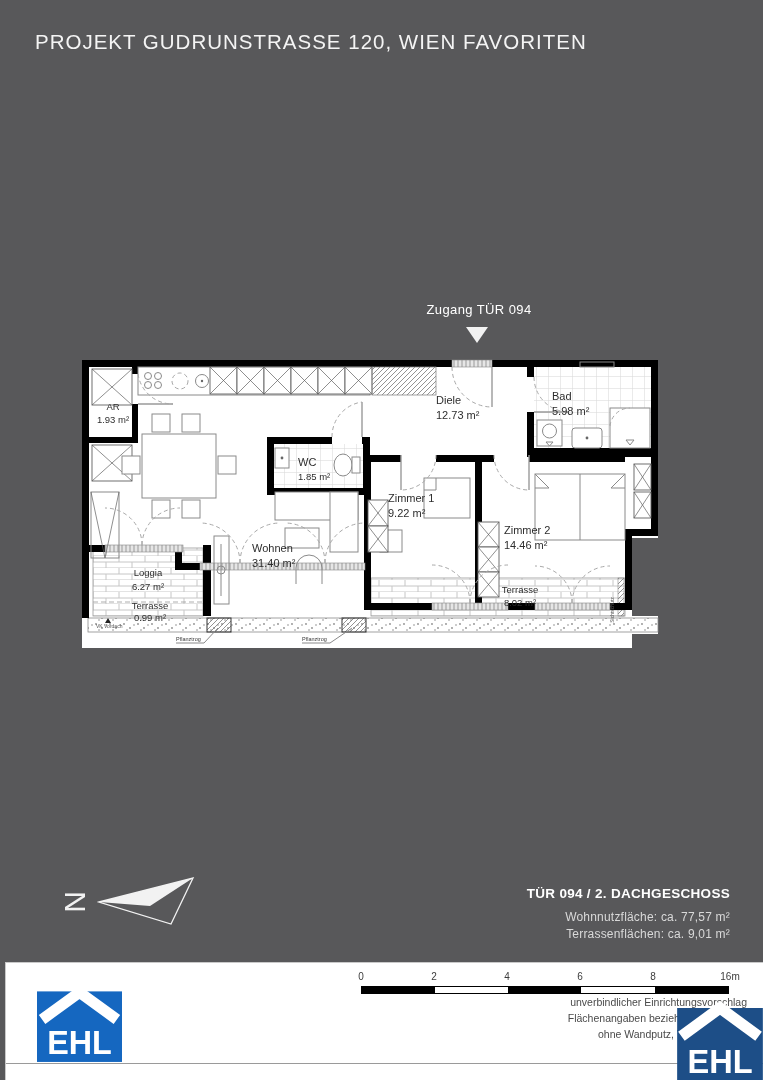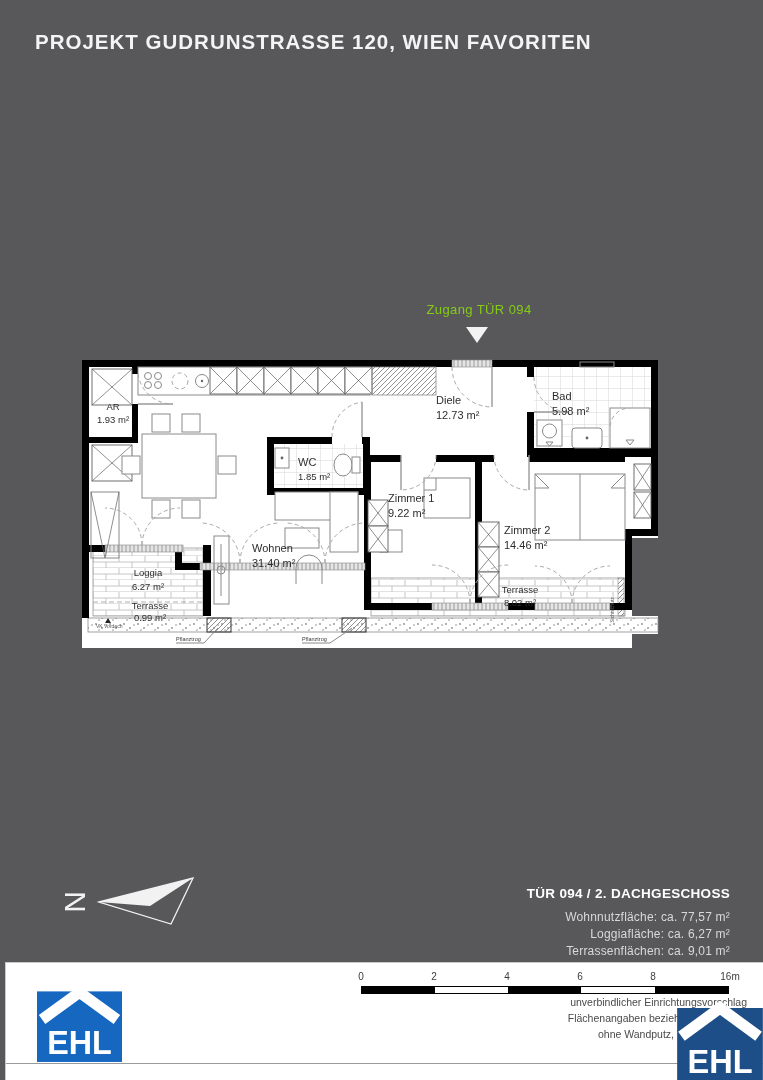--- a/index.html
+++ b/index.html
@@ -1,24 +1,24 @@
 <!DOCTYPE html>
 <html><head>
 <meta charset="utf-8">
 <style>
   html,body{margin:0;padding:0;}
   body{width:763px;height:1080px;position:relative;overflow:hidden;
        background:#58585a;font-family:"Liberation Sans",sans-serif;}
   .abs{position:absolute;}
 
   
-  #title{left:35px;top:30px;font-size:20.5px;letter-spacing:1px;color:#f4f4f4;font-weight:700;}
-
-  
-  #entry{left:404px;top:302px;width:150px;text-align:center;font-size:13px;letter-spacing:.4px;color:#84cc16;}
+  #title{left:35px;top:30px;font-size:20.5px;letter-spacing:1px;color:#f4f4f4;font-weight:400;}
+
+  
+  #entry{left:404px;top:302px;width:150px;text-align:center;font-size:13px;letter-spacing:.4px;color:#ffffff;}
   #entry-tri{left:466px;top:327px;width:0;height:0;
              border-left:11px solid transparent;border-right:11px solid transparent;border-top:16px solid #f2f2f2;}
 
   
   #plan{left:80px;top:352px;width:582px;height:300px;}
   svg text{font-family:"Liberation Sans",sans-serif;}
   .wall{fill:#000;}
   .paper{fill:#fff;}
   .thin{fill:none;stroke:#8a8a8a;stroke-width:1;}
   .furn{fill:#fff;stroke:#8a8a8a;stroke-width:1;}
@@ -328,21 +328,20 @@
 
 <svg class="abs" id="north" width="145" height="60" viewBox="0 0 145 60">
   <text x="22" y="40" font-size="30" fill="#f2f2f2" text-anchor="middle" transform="rotate(-90 22 32)">N</text>
   <polygon points="44,32 138,8 95,36" fill="#f2f2f2"></polygon>
   <polygon points="44,32 138,8 116,54" fill="none" stroke="#f2f2f2" stroke-width="1.3"></polygon>
 </svg>
 
 <div class="abs" id="info">
   <div class="ti">TÜR 094 / 2. DACHGESCHOSS</div>
   <div class="li">Wohnnutzfläche: ca. 77,57 m²</div>
-  <div class="li">Loggiafläche: ca. 6,27 m²</div>
   <div class="li">Terrassenflächen: ca. 9,01 m²</div>
 </div>
 
 <div class="abs" id="footer">
   <div class="abs" id="scalebar">
     <div class="seg" style="left:0;"></div>
     <div class="seg" style="left:146px;"></div>
     <div class="seg" style="left:293px;"></div>
   </div>
   <span class="tick abs" style="left:355px;top:8px">0</span>

